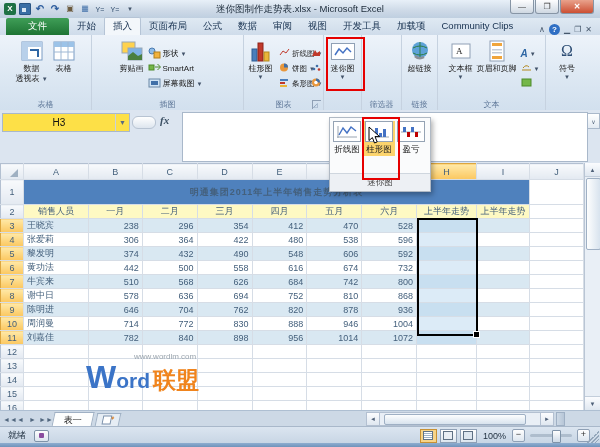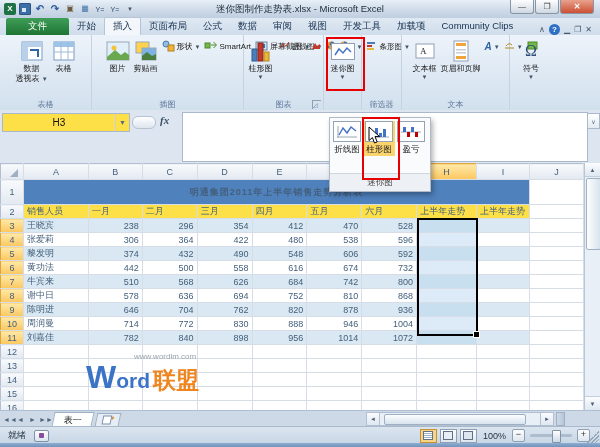--- a/index.html
+++ b/index.html
@@ -23,21 +23,21 @@
 .tab.act{background:#f3f7fb;border:1px solid #b5c4d6;border-bottom:none;border-radius:2px 2px 0 0;}
 .tr2 .ric{margin-left:auto;display:flex;align-items:center;gap:4px;padding-right:8px;}
 .hlp{width:11px;height:11px;border-radius:50%;background:#2f6fc4;color:#fff;font-size:8px;display:flex;align-items:center;justify-content:center;font-weight:bold;}
 .mini{font-size:8px;color:#47586c;}
 
 .ribbon{position:absolute;top:35px;left:0;width:600px;height:75px;background:linear-gradient(#edf3fa,#dde8f3 55%,#d2e0ee);border-bottom:1px solid #b5c4d6;display:flex;}
 .grp{position:relative;height:75px;border-right:1px solid #c6d2e0;box-sizing:border-box;padding:2px 0 12px;display:flex;justify-content:center;}
 .glab{position:absolute;bottom:0;left:0;right:0;text-align:center;font-size:8px;color:#5f7899;height:11px;line-height:11px;}
 .bb{display:flex;flex-direction:column;align-items:center;font-size:8px;color:#222;text-align:center;line-height:1.2;padding:1px 2px;}
 .bicon{height:26px;display:flex;align-items:center;justify-content:center;}
-.mcol{display:flex;flex-direction:row;justify-content:flex-start;padding-top:2px;}
+.mcol{display:flex;flex-direction:column;justify-content:center;padding-top:2px;}
 .srow{display:flex;align-items:center;font-size:8px;color:#222;gap:2px;height:15px;padding:0 2px;white-space:nowrap;}
 .arw{font-size:6px;color:#42536a;}
 .box-ic{border:1px solid #8fa0b5;background:#fff;display:flex;align-items:center;justify-content:center;}
 .dlg{position:absolute;right:2px;bottom:1px;width:8px;height:8px;border-left:1px solid #8fa0b5;border-top:1px solid #8fa0b5;font-size:6px;color:#5f7899;}
 
 .fbar{position:absolute;top:110px;left:0;width:600px;height:53px;background:#dce5f0;}
 .nbox{position:absolute;left:2px;top:3px;width:126px;height:17px;background:#fde047;border:1px solid #a9b8ca;display:flex;align-items:center;}
 .nbox span.v{flex:1;text-align:center;font-size:10px;color:#111;}
 .nbtn{width:13px;height:100%;border-left:1px solid #c8d2de;color:#5a6b80;font-size:7px;display:flex;align-items:center;justify-content:center;}
 .pill{position:absolute;left:132px;top:6px;width:22px;height:11px;border:1px solid #b7c3d2;border-radius:6px;background:linear-gradient(#fff,#dde5ee);}
@@ -45,21 +45,21 @@
 .ffield{position:absolute;left:182px;top:2px;width:404px;height:48px;background:#fff;border:1px solid #a9b8ca;}
 .fchev{position:absolute;left:587px;top:3px;width:11px;height:14px;border:1px solid #a9b8ca;background:linear-gradient(#fff,#e3eaf2);font-size:6px;color:#5a6b80;display:flex;align-items:center;justify-content:center;}
 
 #grid{position:absolute;top:163px;left:0;width:584px;height:247px;background:#fff;overflow:hidden;}
 table.sheet{border-collapse:collapse;table-layout:fixed;}
 table.sheet td{border-right:1px solid #d6dde6;border-bottom:1px solid #d6dde6;font-size:9px;padding:0 3px;overflow:hidden;white-space:nowrap;height:13px;color:#44607c;}
 td.ch{background:linear-gradient(#f8fafc,#e3e9f1);border:1px solid #b3c0d1;color:#3d5a7d;text-align:center;padding:0;}
 td.rh{background:linear-gradient(#f8fafc,#e3e9f1);border:1px solid #b3c0d1;color:#3d5a7d;text-align:center;padding:0;font-size:9px;}
 td.gold{background:linear-gradient(#ffe9a8,#fbc75f);border-color:#dca63f;color:#6b5313;}
 td.title-c{background:#4f81bd;color:#fff;font-weight:bold;text-align:center;font-size:11px;letter-spacing:1px;}
-td.thead{color:#3a3a3a;text-align:left;background:#fde047;}
+td.thead{color:#3a3a3a;text-align:center;background:#fef9c3;}
 td.nm{text-align:left;}
 td.num{text-align:right;}
 td.band{background:#d9e8f2;}
 td.hsel{background:#dcebf7;}
 td.hsel.bandsel{background:#c8dff0;}
 .corner-tri{display:block;width:0;height:0;border-left:8px solid transparent;border-bottom:8px solid #9fb0c2;margin:5px 2px 2px auto;}
 #selbox{position:absolute;left:417px;top:218px;width:57px;height:114px;border:2px solid #000;z-index:8;pointer-events:none;}
 #selbox .fh{position:absolute;right:-4px;bottom:-4px;width:5px;height:5px;background:#000;border:1px solid #fff;}
 
 .wm{position:absolute;left:86px;top:352px;z-index:4;}
@@ -186,30 +186,20 @@
         </span>
         <span>表格</span>
       </div>
       <div class="glab">表格</div>
     </div>
 
     <div class="grp" style="width:152px;">
       <div class="bb">
         <span class="bicon">
           <svg width="24" height="22">
-              <rect x="1" y="2" width="22" height="18" fill="#dff0fa" stroke="#9aa7b5"></rect>
-              <circle cx="8" cy="8" r="2.5" fill="#f5c23c"></circle>
-              <path d="M1 17 L9 10 L15 15 L19 12 L23 15 L23 20 L1 20 Z" fill="#6aa84f"></path>
-            </svg>
-        </span>
-        <span>图片</span>
-      </div>
-      <div class="bb">
-        <span class="bicon">
-          <svg width="24" height="22">
               <rect x="2" y="2" width="13" height="11" fill="#ffd24d" stroke="#9aa7b5"></rect>
               <rect x="8" y="8" width="14" height="12" fill="#7fb2e5" stroke="#9aa7b5"></rect>
               <path d="M8 16 L13 12 L18 16 L22 14 L22 20 L8 20 Z" fill="#4a7f3f"></path>
             </svg>
         </span>
         <span>剪贴画</span>
       </div>
       <div class="mcol" style="width:72px;">
         <div class="srow">
           <span><svg width="13" height="12">
@@ -312,20 +302,33 @@
         </span>
         <span>迷你图</span>
         <span class="arw">▼</span>
       </div>
     </div>
 
     <div class="grp" style="width:40px;">
       <div class="glab">筛选器</div>
     </div>
 
+    <div class="grp" style="width:36px;">
+      <div class="bb">
+        <span class="bicon">
+          <svg width="22" height="22">
+              <circle cx="11" cy="10" r="8" fill="#5da2d8"></circle>
+              <path d="M4 8 Q11 4 18 8 M4 13 Q11 17 18 13 M11 2 L11 18" stroke="#2e7d46" fill="none"></path>
+              <path d="M6 16 Q10 20 15 17" stroke="#8a8f96" stroke-width="2.5" fill="none"></path>
+            </svg>
+        </span>
+        <span>超链接</span>
+      </div>
+      <div class="glab">链接</div>
+    </div>
 
     <div class="grp" style="width:108px;">
       <div class="bb">
         <span class="bicon">
           <svg width="22" height="20">
               <rect x="2" y="3" width="18" height="14" fill="#fff" stroke="#8fa0b5"></rect>
               <text x="6" y="13" font-size="9" fill="#222" font-family="serif">A</text>
             </svg>
         </span>
         <span>文本框</span>

